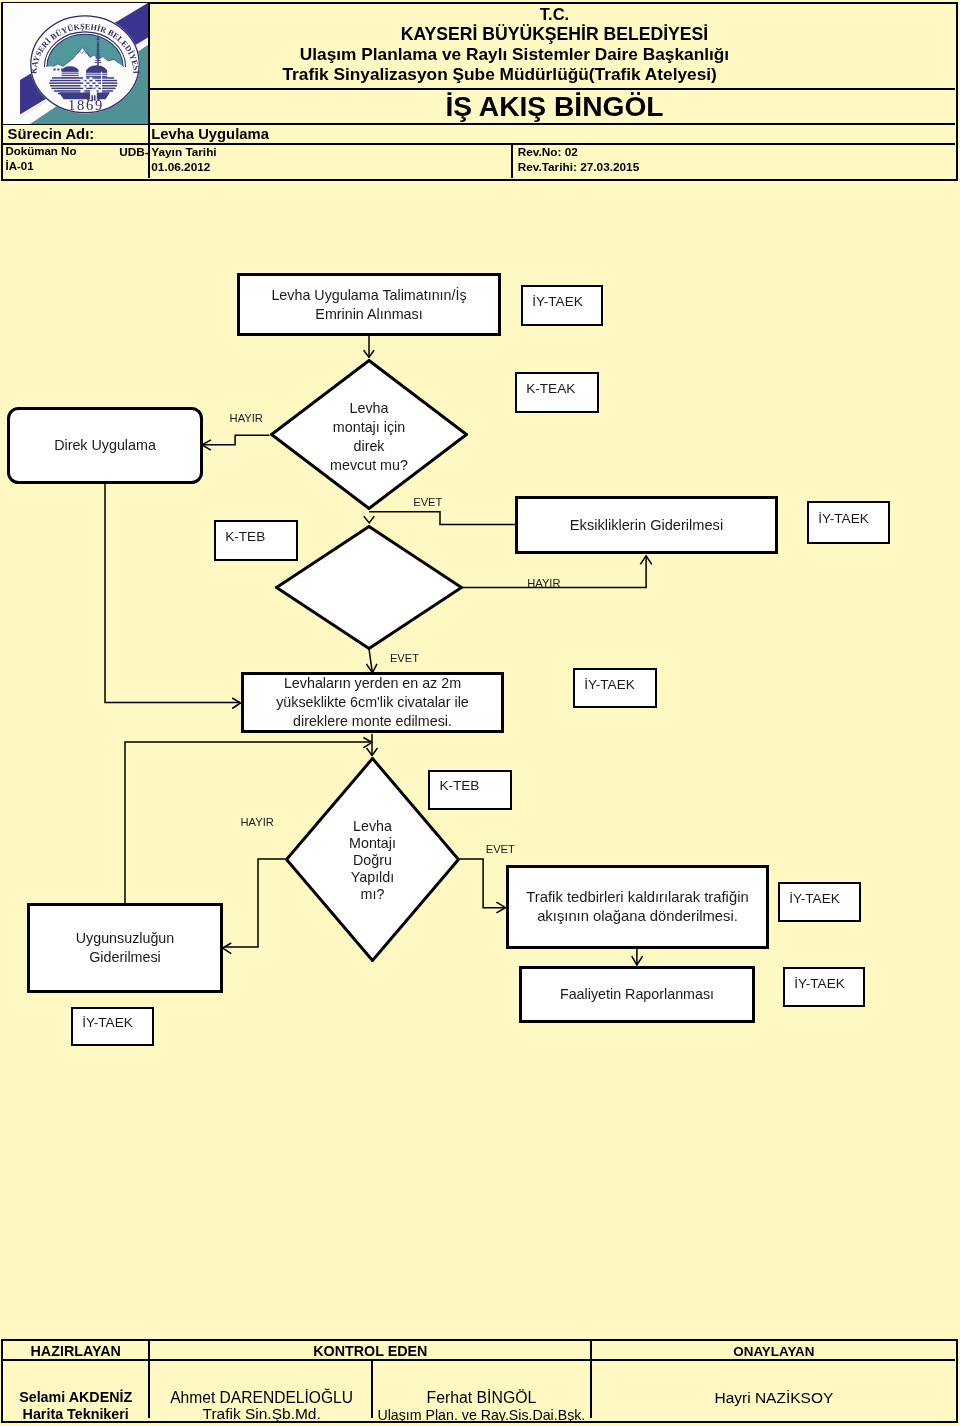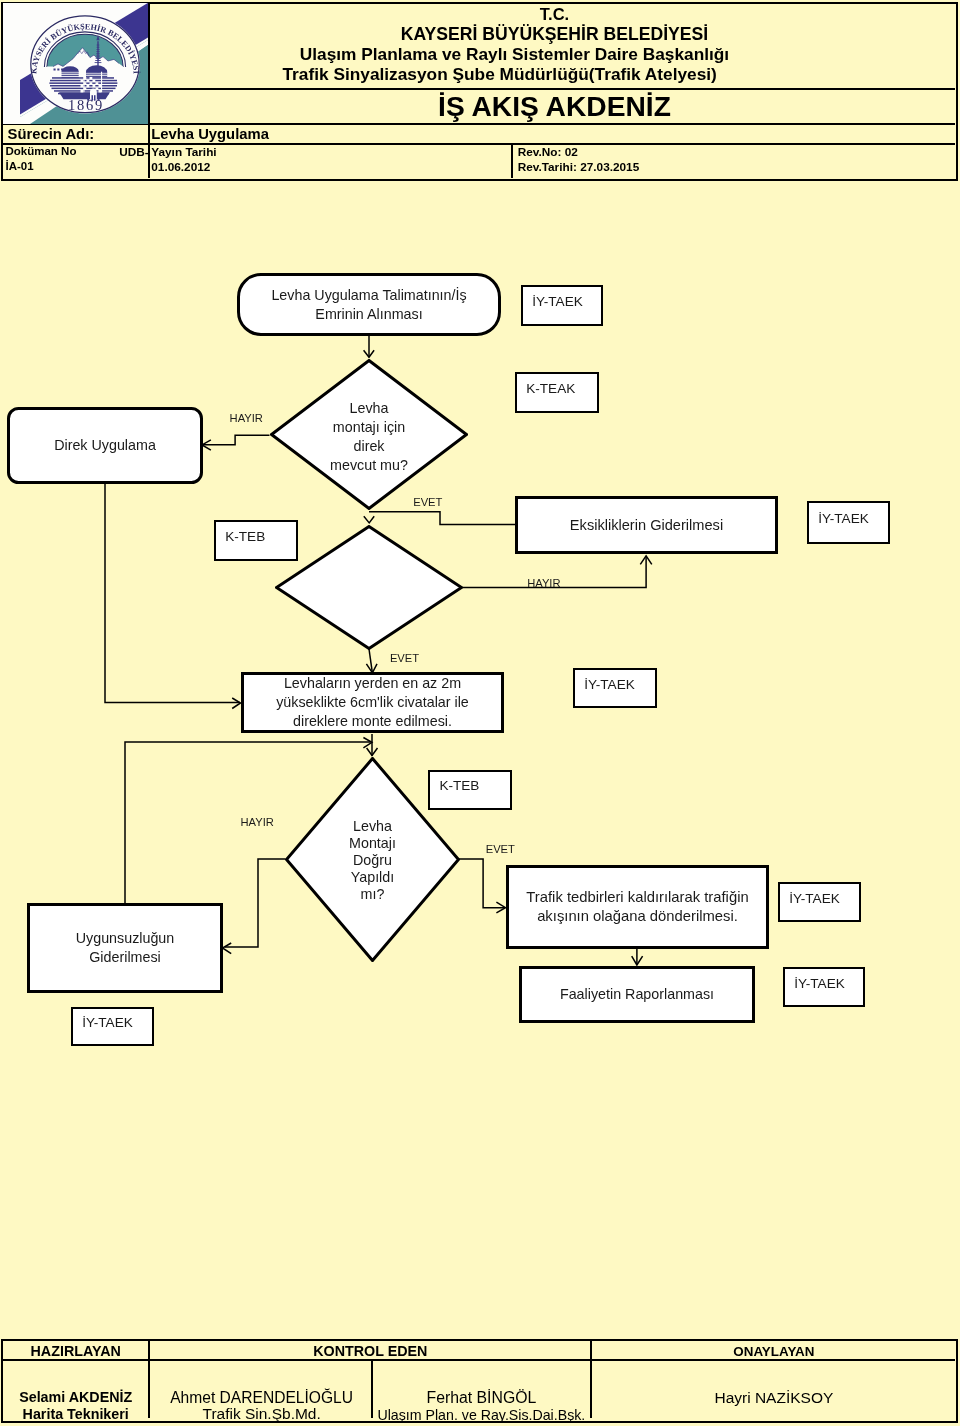--- a/index.html
+++ b/index.html
@@ -49,21 +49,21 @@
     <div class="hline" style="left:0;top:119.8px;width:952.2px;height:2.2px;"></div>
     <div class="hline" style="left:0;top:139.6px;width:952.2px;height:2.2px;"></div>
 
     <div class="hline" style="left:145.1px;top:0;width:2.2px;height:174.2px;"></div>
     <div class="hline" style="left:508.1px;top:141.8px;width:2px;height:32.4px;"></div>
 
     <div class="hdr-title" id="tc">T.C.</div>
     <div class="hdr-title" id="orgnm">KAYSERİ BÜYÜKŞEHİR BELEDİYESİ</div>
     <div class="hdr-title" id="dept1">Ulaşım Planlama ve Raylı Sistemler Daire Başkanlığı</div>
     <div class="hdr-title" id="dept2">Trafik Sinyalizasyon Şube Müdürlüğü(Trafik Atelyesi)</div>
-    <div class="hdr-title" id="doctype">İŞ AKIŞ AKDENİZ</div>
+    <div class="hdr-title" id="doctype">İŞ AKIŞ BİNGÖL</div>
 
     <div class="cell" style="left:4.4px;top:122px;font-size:14.8px;">Sürecin Adı:</div>
     <div class="cell" style="left:148.1px;top:122px;font-size:14.8px;">Levha Uygulama</div>
 
     <div class="cell" style="left:2.3px;top:141.5px;font-size:11.5px;">Doküman No</div>
     <div class="cell" style="left:116px;top:141.5px;font-size:11.8px;">UDB-</div>
     <div class="cell" style="left:2.3px;top:156px;font-size:11.5px;">İA-01</div>
 
     <div class="cell" style="left:148.1px;top:141.5px;font-size:11.8px;">Yayın Tarihi</div>
     <div class="cell" style="left:148.1px;top:156px;font-size:11.8px;">01.06.2012</div>
@@ -219,21 +219,21 @@
       <path d="M 232.2,698 L 240.5,703 L 232.2,708.5"></path>
       <path d="M 366.4,663.9 L 372.4,672.8 L 377,663.9"></path>
       <path d="M 366.6,748 L 372,755.5 L 377.5,748"></path>
       <path d="M 363.4,737.5 L 371.9,742.4 L 363.4,747.8"></path>
       <path d="M 231.2,943 L 222.5,948 L 231.2,953.6"></path>
       <path d="M 496.4,902.2 L 505.5,907.7 L 496.4,912.9"></path>
       <path d="M 631.7,956.1 L 636.9,965 L 642.6,956.1"></path>
     </g>
   </svg>
 
-  <div class="node nbox" style="left:237px;top:273px;width:264px;height:63px;border-radius:24px;">
+  <div class="node nbox" style="left:237px;top:273px;width:264px;height:63px;">
     <div class="ntxt" style="width:230px;">Levha Uygulama Talimatının/İş Emrinin Alınması</div>
   </div>
 
   <div class="node nround" style="left:7px;top:406.5px;width:196px;height:77px;">
     <div class="ntxt">Direk Uygulama</div>
   </div>
 
   <div class="node nbox" style="left:515px;top:496px;width:263px;height:58px;">
     <div class="ntxt" style="font-size:14.6px;">Eksikliklerin Giderilmesi</div>
   </div>

